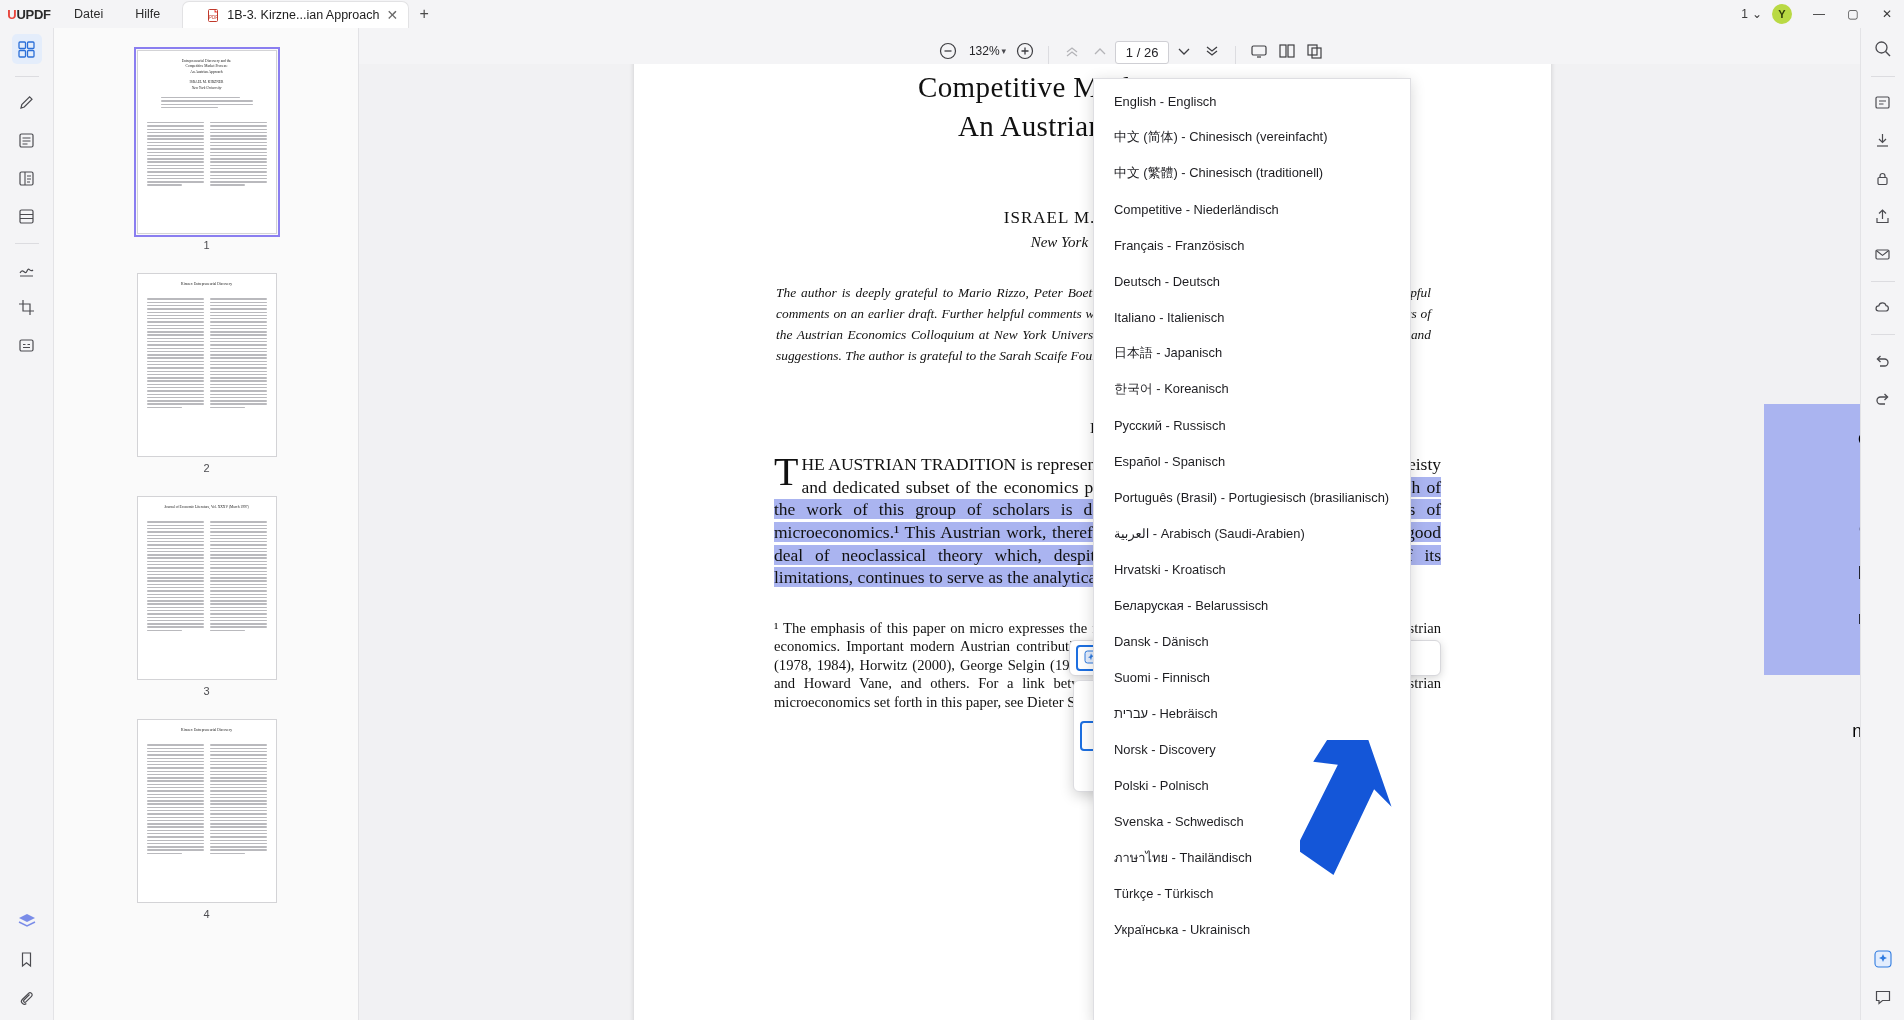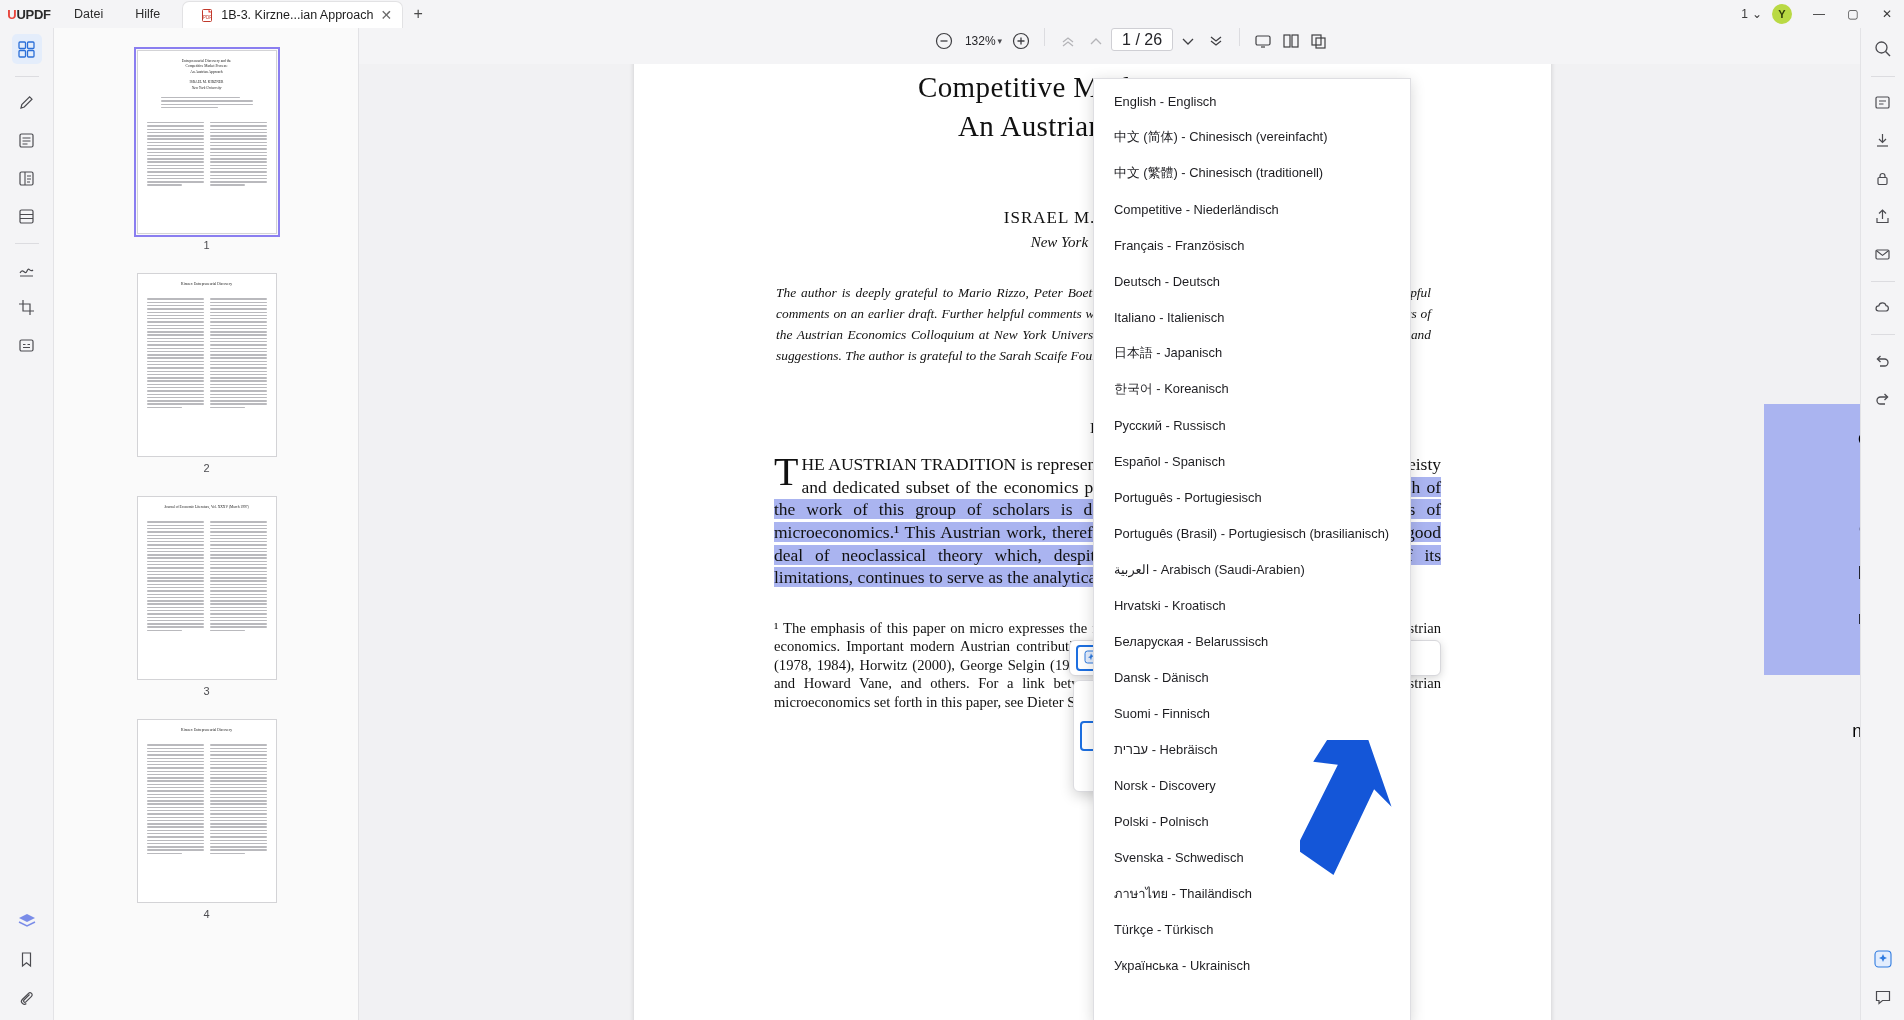--- a/index.html
+++ b/index.html
@@ -23,21 +23,21 @@
     font-size:13px; font-weight:bold; color:#2b2b2b; letter-spacing:-0.3px;
   }
   #logo .u { color:#e8453c; font-weight:bold; }
   .menu-item {
     height:28px; padding:0 16px; display:flex; align-items:center;
     font-size:12.5px; color:#2d2d2d;
   }
   #tabstrip { display:flex; align-items:flex-end; height:28px; margin-left:6px; }
   .tab {
     height:27px; border-radius:7px 7px 0 0; background:#ffffff;
-    display:flex; align-items:center; padding:0 10px 0 18px; gap:7px;
+    display:flex; align-items:center; padding:0 10px 0 24px; gap:7px;
     font-size:12.5px; color:#1d1d1d; max-width:230px;
     border:1px solid #e2e2e4; border-bottom:none;
   }
   .tab .tab-ico { width:13px; height:13px; flex:0 0 13px; }
   .tab .tab-label { white-space:nowrap; overflow:hidden; text-overflow:ellipsis; }
   .tab .tab-close { font-size:14px; color:#6a6a6a; line-height:1; }
   #newtab { width:30px; height:28px; display:flex; align-items:center; justify-content:center; font-size:16px; color:#4a4a4a; }
   #topbar-right { margin-left:auto; display:flex; align-items:center; height:28px; }
   #page-indicator { font-size:12px; color:#3a3a3a; padding:0 4px; display:flex; align-items:center; gap:4px; }
   .winbtn { width:34px; height:28px; display:flex; align-items:center; justify-content:center; color:#3a3a3a; font-size:12px; }
@@ -76,31 +76,31 @@
   .thumb-cols { display:flex; gap:6px; margin-top:5px; }
   .thumb-col { flex:1; }
   .tline { height:1.4px; background:#b9b9bd; margin-bottom:1.9px; border-radius:1px; }
   .tline.s { width:62%; }
   .tline.m { width:86%; }
   .thumb-num { font-size:11px; color:#4c4c50; margin-top:5px; }
 
   
   #doctoolbar {
     position:absolute; left:359px; top:28px; width:1545px; height:36px;
-    background:#f4f4f6; display:flex; align-items:flex-start; justify-content:center; gap:2px;
+    background:#f4f4f6; display:flex; align-items:flex-end; justify-content:center; gap:2px;
   }
   .tb {
     height:26px; min-width:26px; border-radius:4px; display:flex; align-items:center;
     justify-content:center; color:#3e3e42; font-size:13px; padding:0 4px;
   }
   .tb.dim { color:#b4b4b8; }
   #zoomval { font-size:12px; color:#26262a; padding:0 2px; }
   #pagebox {
-    width:62px; height:23px; background:#fff; border:1px solid #cfcfd4; border-radius:3px;
-    display:flex; align-items:center; justify-content:center; font-size:16px; color:#232327;
+    width:54px; height:23px; background:#fff; border:1px solid #cfcfd4; border-radius:3px;
+    display:flex; align-items:center; justify-content:center; font-size:13px; color:#232327;
   }
   .tb-sep { width:1px; height:18px; background:#dcdce0; margin:0 8px; }
 
   
   #canvas {
     position:absolute; left:359px; top:64px; width:1545px; height:956px;
     background:#f1f1f3; overflow:hidden;
   }
   #page {
     position:absolute; left:275px; top:-8px; width:917px; height:1010px;
@@ -800,21 +800,20 @@
   <div class="lang-item">中文 (简体) - Chinesisch (vereinfacht)</div>
   <div class="lang-item">中文 (繁體) - Chinesisch (traditionell)</div>
   <div class="lang-item">Competitive - Niederländisch</div>
   <div class="lang-item">Français - Französisch</div>
   <div class="lang-item">Deutsch - Deutsch</div>
   <div class="lang-item">Italiano - Italienisch</div>
   <div class="lang-item">日本語 - Japanisch</div>
   <div class="lang-item">한국어 - Koreanisch</div>
   <div class="lang-item">Русский - Russisch</div>
   <div class="lang-item">Español - Spanisch</div>
-  <div class="lang-item">Português - Portugiesisch</div>
   <div class="lang-item">Português (Brasil) - Portugiesisch (brasilianisch)</div>
   <div class="lang-item">العربية - Arabisch (Saudi-Arabien)</div>
   <div class="lang-item">Hrvatski - Kroatisch</div>
   <div class="lang-item">Беларуская - Belarussisch</div>
   <div class="lang-item">Dansk - Dänisch</div>
   <div class="lang-item">Suomi - Finnisch</div>
   <div class="lang-item">עברית - Hebräisch</div>
   <div class="lang-item">Norsk - Discovery</div>
   <div class="lang-item">Polski - Polnisch</div>
   <div class="lang-item">Svenska - Schwedisch</div>

